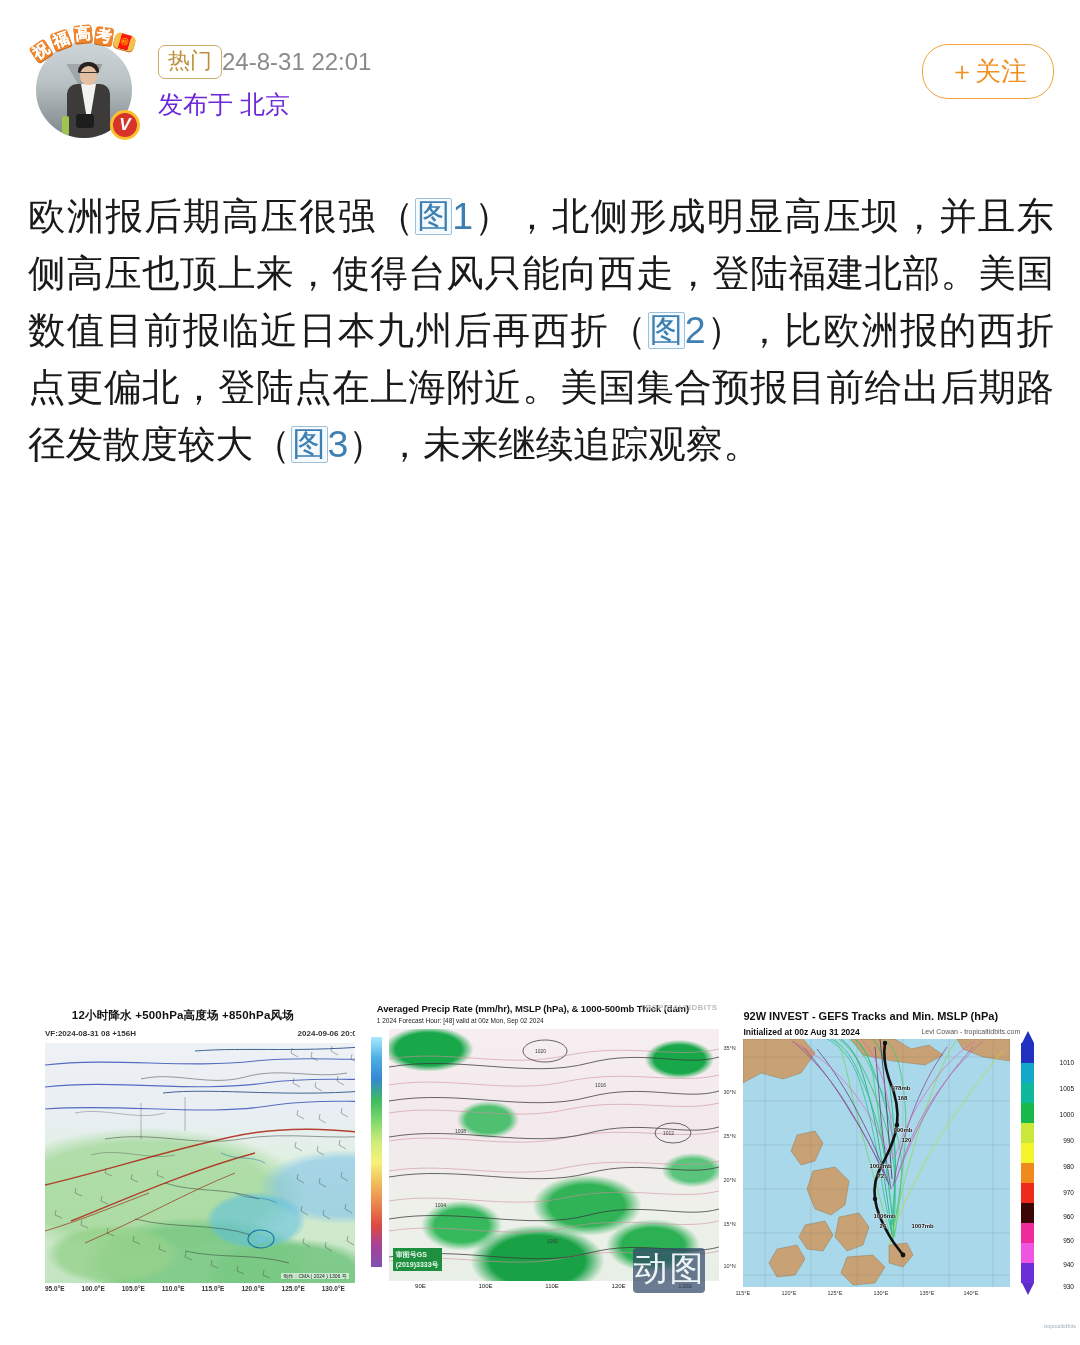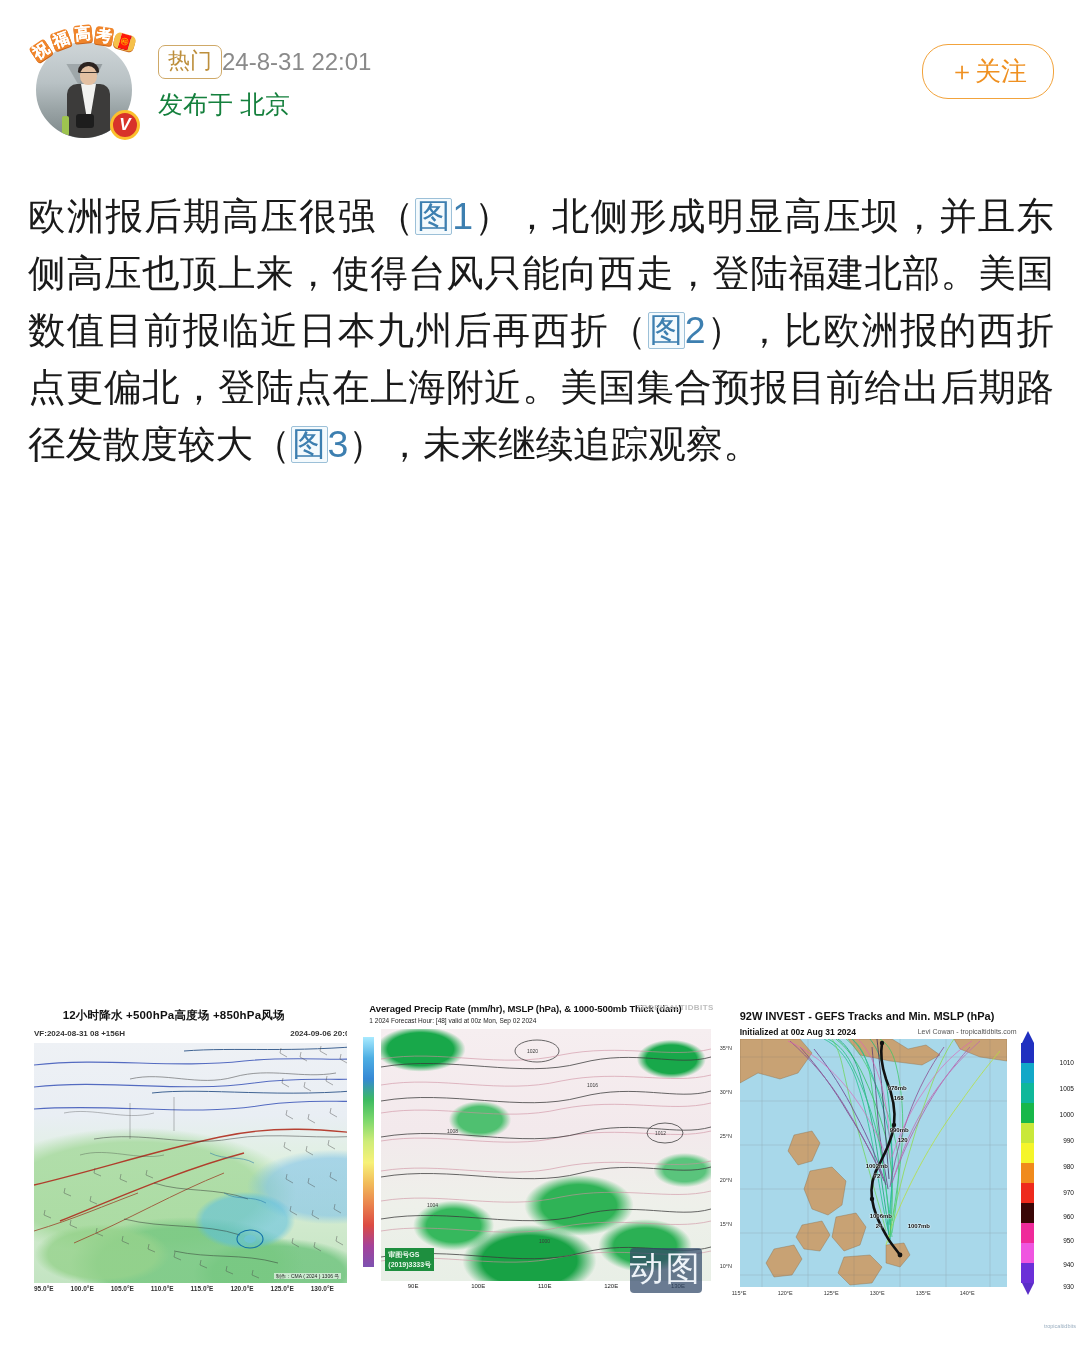--- a/index.html
+++ b/index.html
@@ -107,21 +107,21 @@
     background:#fff; border:1px solid #d9dde0;}
   .fish .eye::after{ content:""; position:absolute; left:1.4px; top:1.4px; width:4px; height:4px; border-radius:50%; background:#1c4e7a;}
 
   .meta-row { display:flex; align-items:center; gap:0; margin-top:11px; flex-wrap:nowrap; }
   .hot-badge {
     border:1.6px solid #cfa968; color:#bd8f3c; font-size:22px;
     border-radius:7px; padding:1px 9px 3px; line-height:1.25; white-space:nowrap;
   }
   .meta-text { color:#8a8a8a; font-size:24px; white-space:nowrap; overflow:hidden; }
   .meta-src { color:#8a8a8a; font-size:24px; white-space:nowrap; }
-  .location { color:#15803d; font-size:25px; margin-top:9px; }
+  .location { color:#6d28d9; font-size:25px; margin-top:9px; }
 
   .follow-btn {
     position:absolute; right:26px; top:44px;
     border:1.7px solid #f2a33c; color:#ef9020;
     border-radius:26px; padding:9px 26px;
     font-size:26px; background:#fff; white-space:nowrap;
     display:flex; align-items:center; gap:3px;
   }
 
   
@@ -144,21 +144,21 @@
     padding:0 1px;
     line-height:1.05;
     font-size:33px;
     vertical-align: 2px;
     background:#f4fafd;
   }
 
   
   .img-strip { position:absolute; left:0; top:985px; width:1080px; height:360px; display:flex; }
   .thumb { position:relative; overflow:hidden; background:#fff; }
-  .thumb.t1 { width:348px; }
+  .thumb.t1 { width:348px;margin-left:11px; }
   .thumb.t2 { width:355px; margin-left:14px; }
   .thumb.t3 { width:363px; margin-left:2px; }
 
   
   .t1 .ttl { position:absolute; top:23px; left:0; width:100%; text-align:center;
              font-size:11.5px; font-weight:bold; color:#111; letter-spacing:.2px;}
   .t1 .sub-l { position:absolute; top:44px; left:34px; font-size:8px; color:#333; font-weight:bold;}
   .t1 .sub-r { position:absolute; top:44px; right:-2px; font-size:8px; color:#333; font-weight:bold;}
   .t1 .map {
     position:absolute; left:34px; top:58px; width:340px; height:240px;

